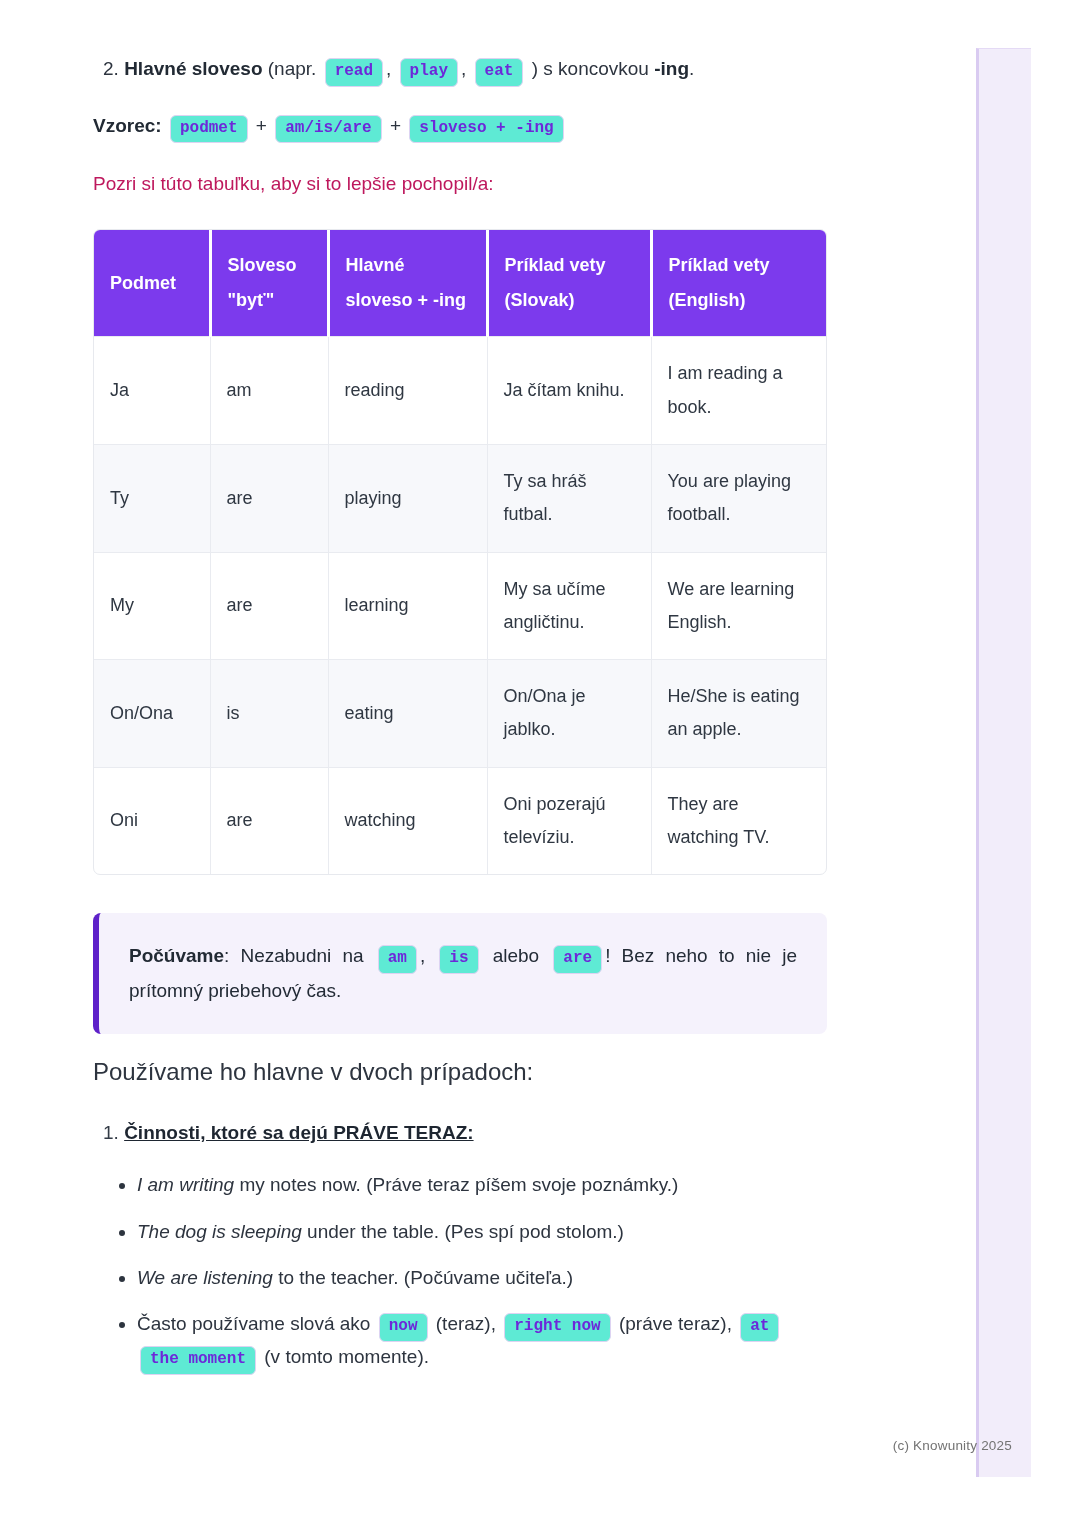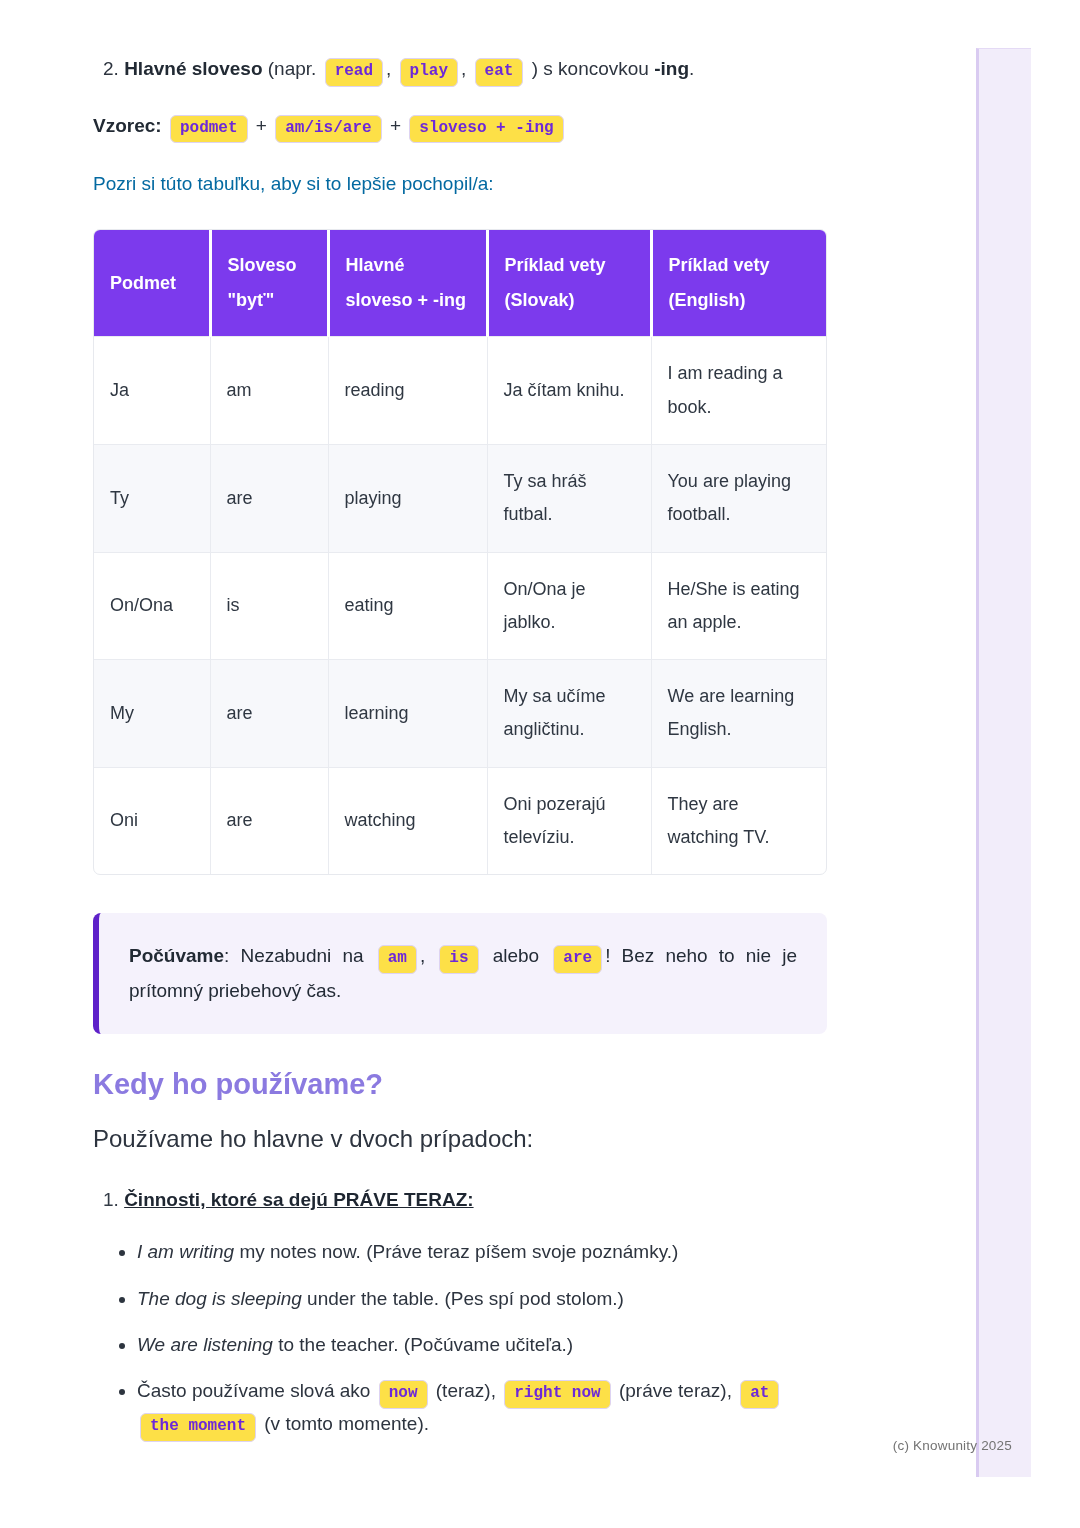--- a/index.html
+++ b/index.html
@@ -15,28 +15,28 @@
   }
   .watermark {
     position:absolute; top:1438px; right:68px; z-index:2;
     font-size:13.5px; color:#737373; letter-spacing:.2px;
   }
   .content { position:absolute; left:93px; top:0; width:734px; z-index:3; }
 
   .line { font-size:19px; line-height:1.6; color:#2d343f; }
   .numbered { margin-top:54px; padding-left:10px; }
   .formula  { margin-top:24px; }
-  .table-intro { margin-top:30px; font-size:19px; color:#0369a1; }
+  .table-intro { margin-top:30px; font-size:19px; color:#be185d; }
 
   b { color:#222a34; }
 
   .badge {
     font-family:"Liberation Mono","DejaVu Sans Mono",monospace;
     font-size:16px; font-weight:bold; color:#6d28d9;
-    background:#fde047; border:1px solid #ddd3f2; border-radius:6px;
+    background:#5eead4; border:1px solid #ddd3f2; border-radius:6px;
     padding:2px 9px 3px; margin:0 3px; display:inline-block; line-height:1.35;
     white-space:nowrap; vertical-align:baseline;
   }
 
   .table-wrap { margin-top:34px; border-radius:7px; overflow:hidden; border:1px solid #e7e9ee; }
   table { width:732px; table-layout:fixed; border-collapse:collapse; }
   col.c1{width:116px} col.c2{width:118px} col.c3{width:159px} col.c4{width:164px} col.c5{width:175px}
   th {
     background:#7c3aed; color:#ffffff; font-size:18px; font-weight:bold;
     text-align:left; vertical-align:middle; padding:18px 16px; line-height:1.95;
@@ -124,53 +124,52 @@
           <td>I am reading a book.</td>
         </tr>
         <tr>
           <td>Ty</td>
           <td>are</td>
           <td>playing</td>
           <td>Ty sa hráš futbal.</td>
           <td>You are playing football.</td>
         </tr>
         <tr>
+          <td>My</td>
+          <td>are</td>
+          <td>learning</td>
+          <td>My sa učíme angličtinu.</td>
+          <td>We are learning English.</td>
+        </tr>
+        <tr>
           <td>On/Ona</td>
           <td>is</td>
           <td>eating</td>
           <td>On/Ona je jablko.</td>
           <td>He/She is eating an apple.</td>
-        </tr>
-        <tr>
-          <td>My</td>
-          <td>are</td>
-          <td>learning</td>
-          <td>My sa učíme angličtinu.</td>
-          <td>We are learning English.</td>
         </tr>
         <tr>
           <td>Oni</td>
           <td>are</td>
           <td>watching</td>
           <td>Oni pozerajú televíziu.</td>
           <td>They are watching TV.</td>
         </tr>
       </tbody>
     </table>
   </div>
 
   <div class="callout">
     <b>Počúvame</b><span>: Nezabudni na</span>
     <code class="badge">am</code><span>,</span>
     <code class="badge">is</code>
     <span>alebo</span>
     <code class="badge">are</code><span>! Bez neho to nie je prítomný priebehový čas.</span>
   </div>
 
-  <h2 class="section-heading">Kedy ho používame?</h2>
 
   <p class="lead">Používame ho hlavne v dvoch prípadoch:</p>
 
   <p class="case">
     <span>1.</span>
     <b>Činnosti, ktoré sa dejú PRÁVE TERAZ:</b>
   </p>
 
   <ul class="examples">
     <li>

